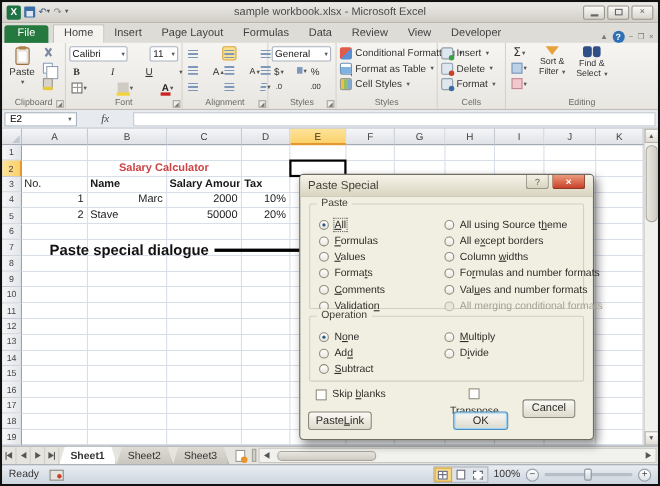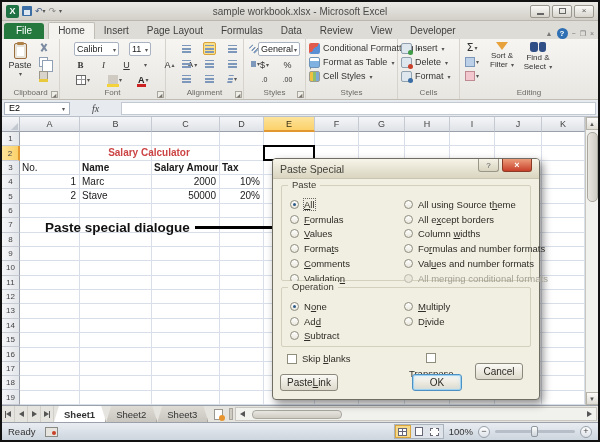--- a/index.html
+++ b/index.html
@@ -34,21 +34,21 @@
     display:flex;align-items:center;justify-content:center;}
   .mini-ico{font-size:7px;color:#777;line-height:1;}
 
   
   .ribbon{position:absolute;left:0;top:37px;width:596px;height:61px;background:linear-gradient(#f6f5f2,#e8e6e1);
     border-bottom:1px solid #bfbcb4;display:flex;}
   .group{position:relative;border-right:1px solid #d6d3cc;padding:2px 3px 11px;display:flex;flex-direction:column;}
   .glabel{position:absolute;bottom:0;left:0;right:0;height:11px;text-align:center;font-size:8px;color:#6b6b66;}
   .launch{position:absolute;right:1px;bottom:1px;width:7px;height:7px;border:1px solid #a9a69d;font-size:5px;color:#77746c;
     display:flex;align-items:center;justify-content:center;background:#efede8;}
-  .grow{display:flex;align-items:center;gap:10px;margin:1px 11px;}
+  .grow{display:flex;align-items:center;gap:20px;margin:1px 0;}
   .mi{height:13px;min-width:13px;display:flex;align-items:center;justify-content:center;font-size:9px;color:#333;
     border:1px solid transparent;border-radius:2px;padding:0 1px;}
   .mi.hl{background:#fbe08c;border-color:#d9a43c;}
   .dd{font-size:6px;color:#555;margin-left:1px;}
   .fsel{height:14px;background:#fff;border:1px solid #a8b2c0;font-size:9px;color:#222;display:flex;align-items:center;
     justify-content:space-between;padding:0 2px;border-radius:2px;}
   .bars{width:11px;height:8px;background:repeating-linear-gradient(to bottom,#7d98ba 0 1.5px,transparent 1.5px 3.2px);}
   .clip-big{display:flex;flex-direction:column;align-items:center;width:30px;margin-right:2px;}
   .clipboard-ic{width:13px;height:16px;background:#e8e4da;border:1px solid #9b6d3f;border-radius:2px;position:relative;margin:2px 0 1px;}
   .clipboard-ic::before{content:"";position:absolute;left:2px;top:-2px;width:7px;height:3px;background:#b08146;border-radius:1px;}
@@ -513,21 +513,21 @@
       <div class="vline" style="left: 429px;"></div>
       <div class="vline" style="left: 474px;"></div>
       <div class="vline" style="left: 521px;"></div>
       <div class="vline" style="left: 564px;"></div>
       <div class="cell" style="left: 60px; top: 14.3684px; width: 138px; line-height: 14.3684px; text-align: center; font-weight: bold; color: rgb(204, 68, 68);">Salary Calculator</div>
       <div class="cell" style="left: 0px; top: 28.7368px; width: 58px; line-height: 14.3684px; font-weight: normal;">No.</div>
       <div class="cell" style="left: 60px; top: 28.7368px; width: 70px; line-height: 14.3684px; font-weight: bold;">Name</div>
       <div class="cell" style="left: 132px; top: 28.7368px; width: 66px; line-height: 14.3684px; font-weight: bold;">Salary Amount</div>
       <div class="cell" style="left: 200px; top: 28.7368px; width: 42px; line-height: 14.3684px; font-weight: bold;">Tax</div>
       <div class="cell" style="left: 0px; top: 43.1053px; width: 58px; line-height: 14.3684px; text-align: right;">1</div>
-      <div class="cell" style="left: 60px; top: 43.1053px; width: 70px; line-height: 14.3684px;">Marc</div>
+      <div class="cell" style="left: 60px; top: 43.1053px; width: 70px; line-height: 14.3684px; text-align: right;">Marc</div>
       <div class="cell" style="left: 132px; top: 43.1053px; width: 66px; line-height: 14.3684px; text-align: right;">2000</div>
       <div class="cell" style="left: 200px; top: 43.1053px; width: 42px; line-height: 14.3684px; text-align: right;">10%</div>
       <div class="cell" style="left: 0px; top: 57.4737px; width: 58px; line-height: 14.3684px; text-align: right;">2</div>
       <div class="cell" style="left: 60px; top: 57.4737px; width: 70px; line-height: 14.3684px;">Stave</div>
       <div class="cell" style="left: 132px; top: 57.4737px; width: 66px; line-height: 14.3684px; text-align: right;">50000</div>
       <div class="cell" style="left: 200px; top: 57.4737px; width: 42px; line-height: 14.3684px; text-align: right;">20%</div>
       <div class="activecell" style="left: 243px; top: 13.3684px; width: 52px; height: 15.3684px;"></div>
     </div>
   <div class="vscroll">
     <div class="sbtn">

